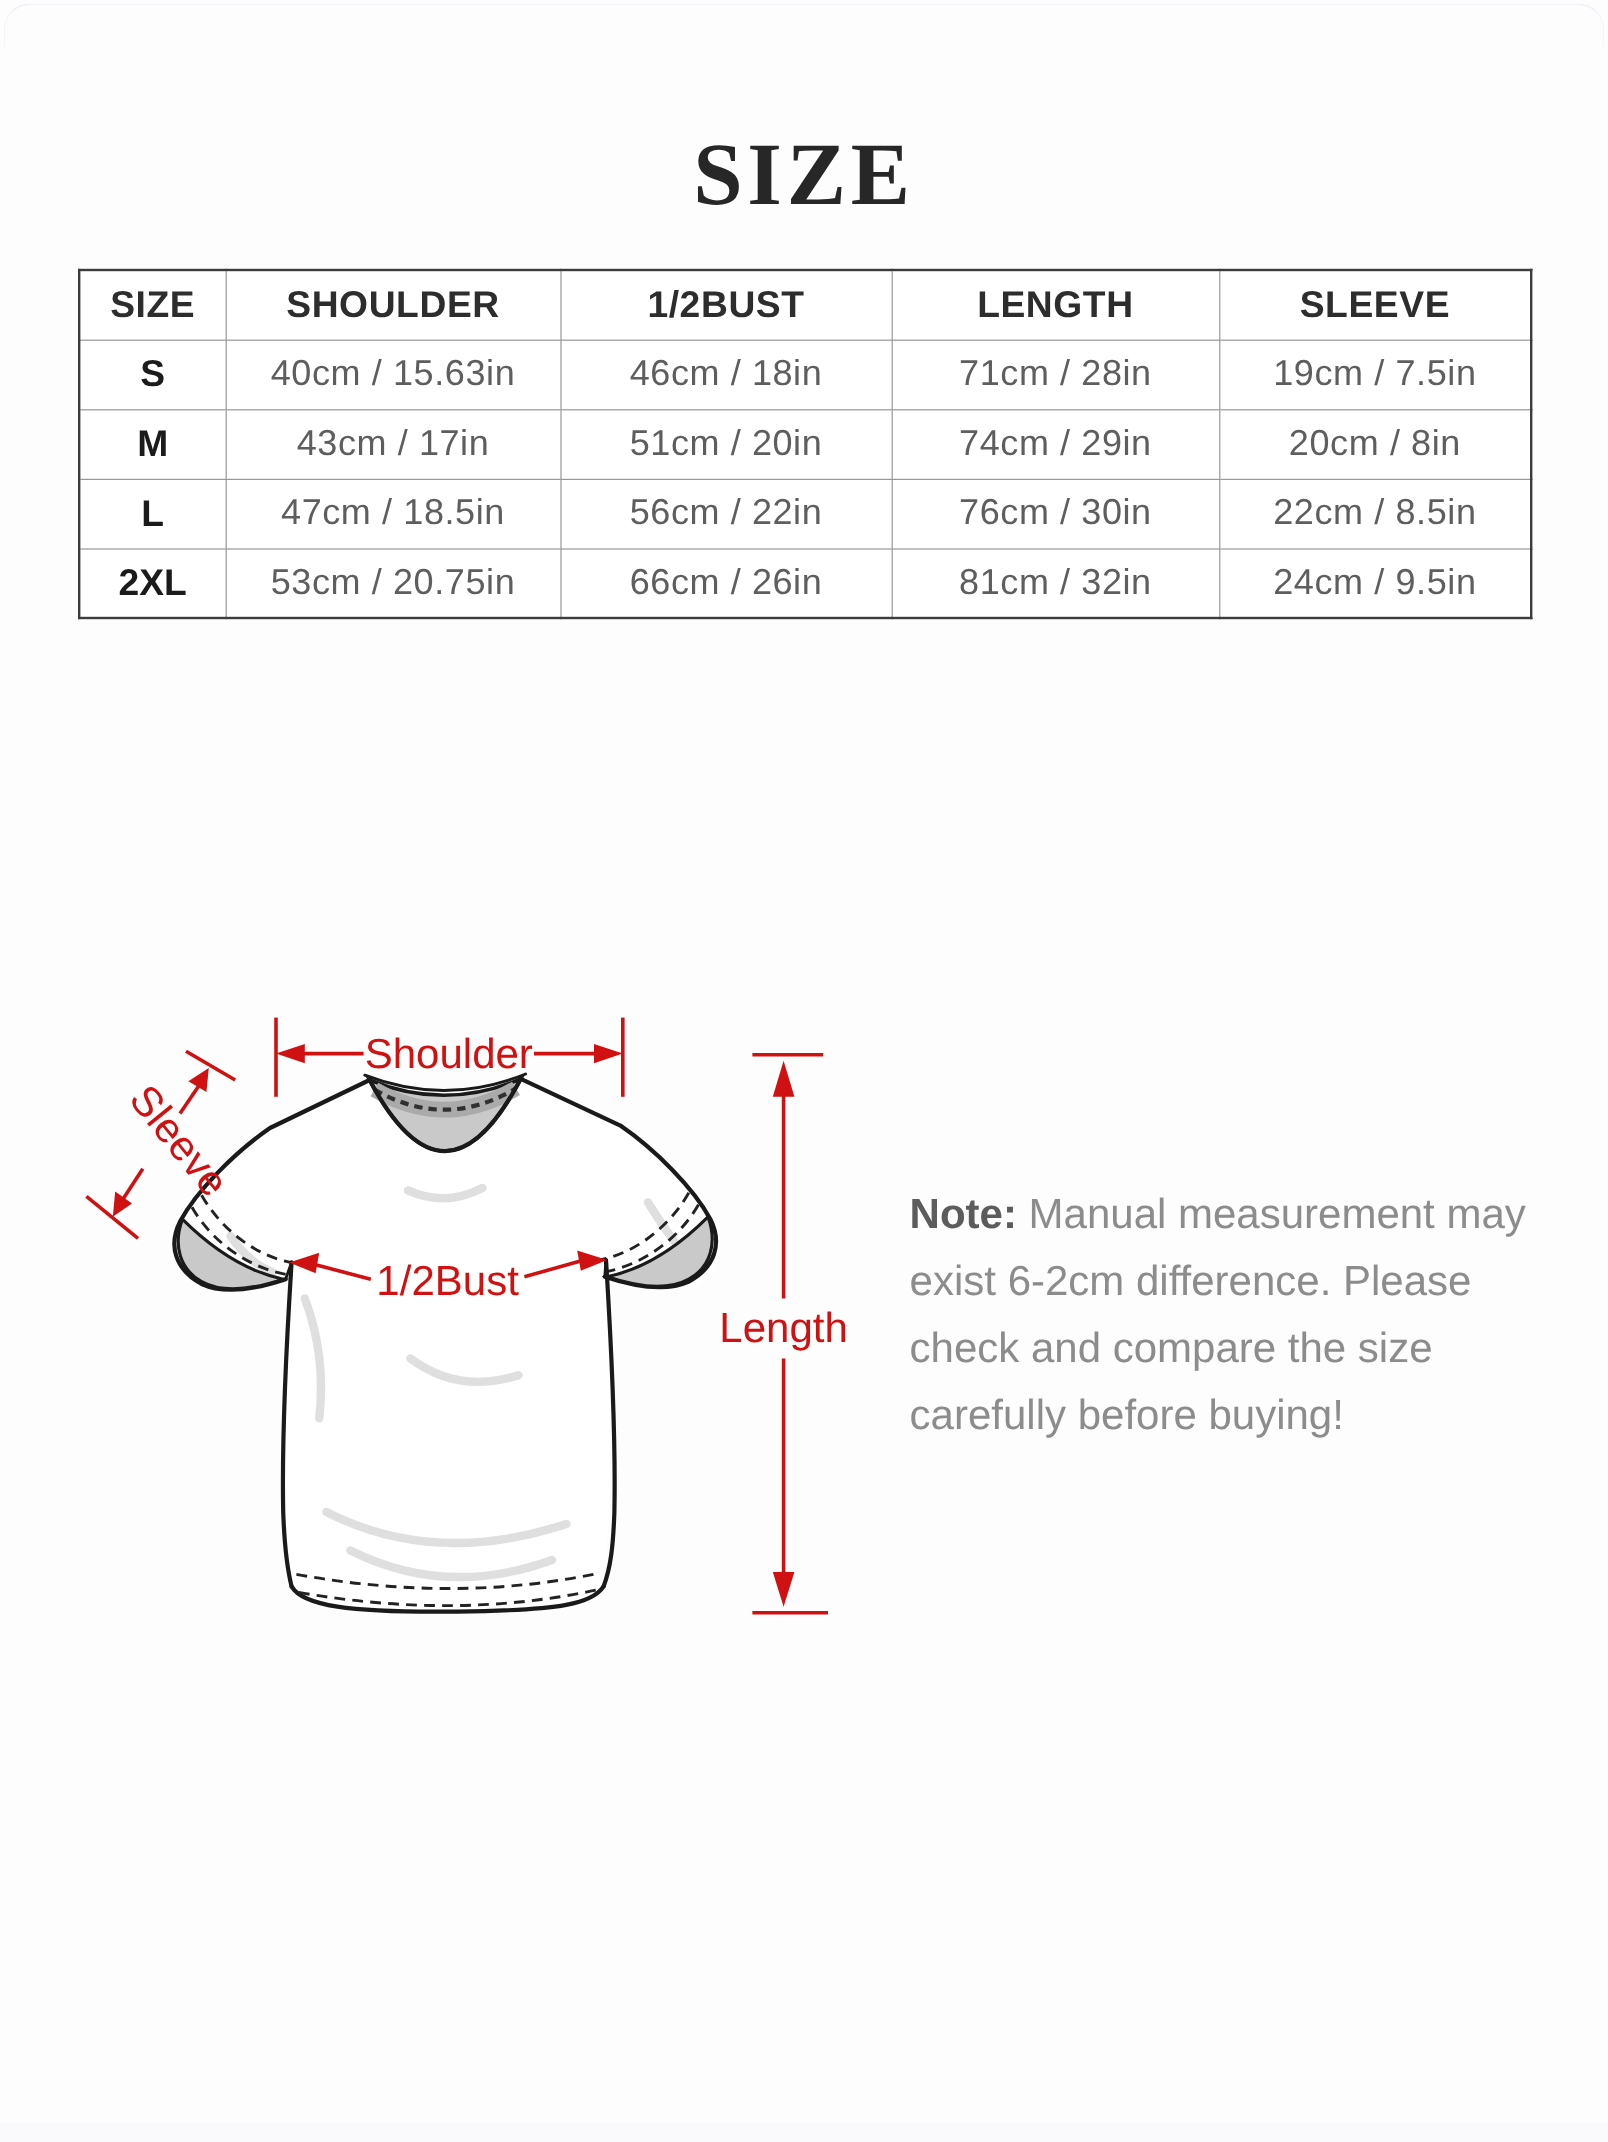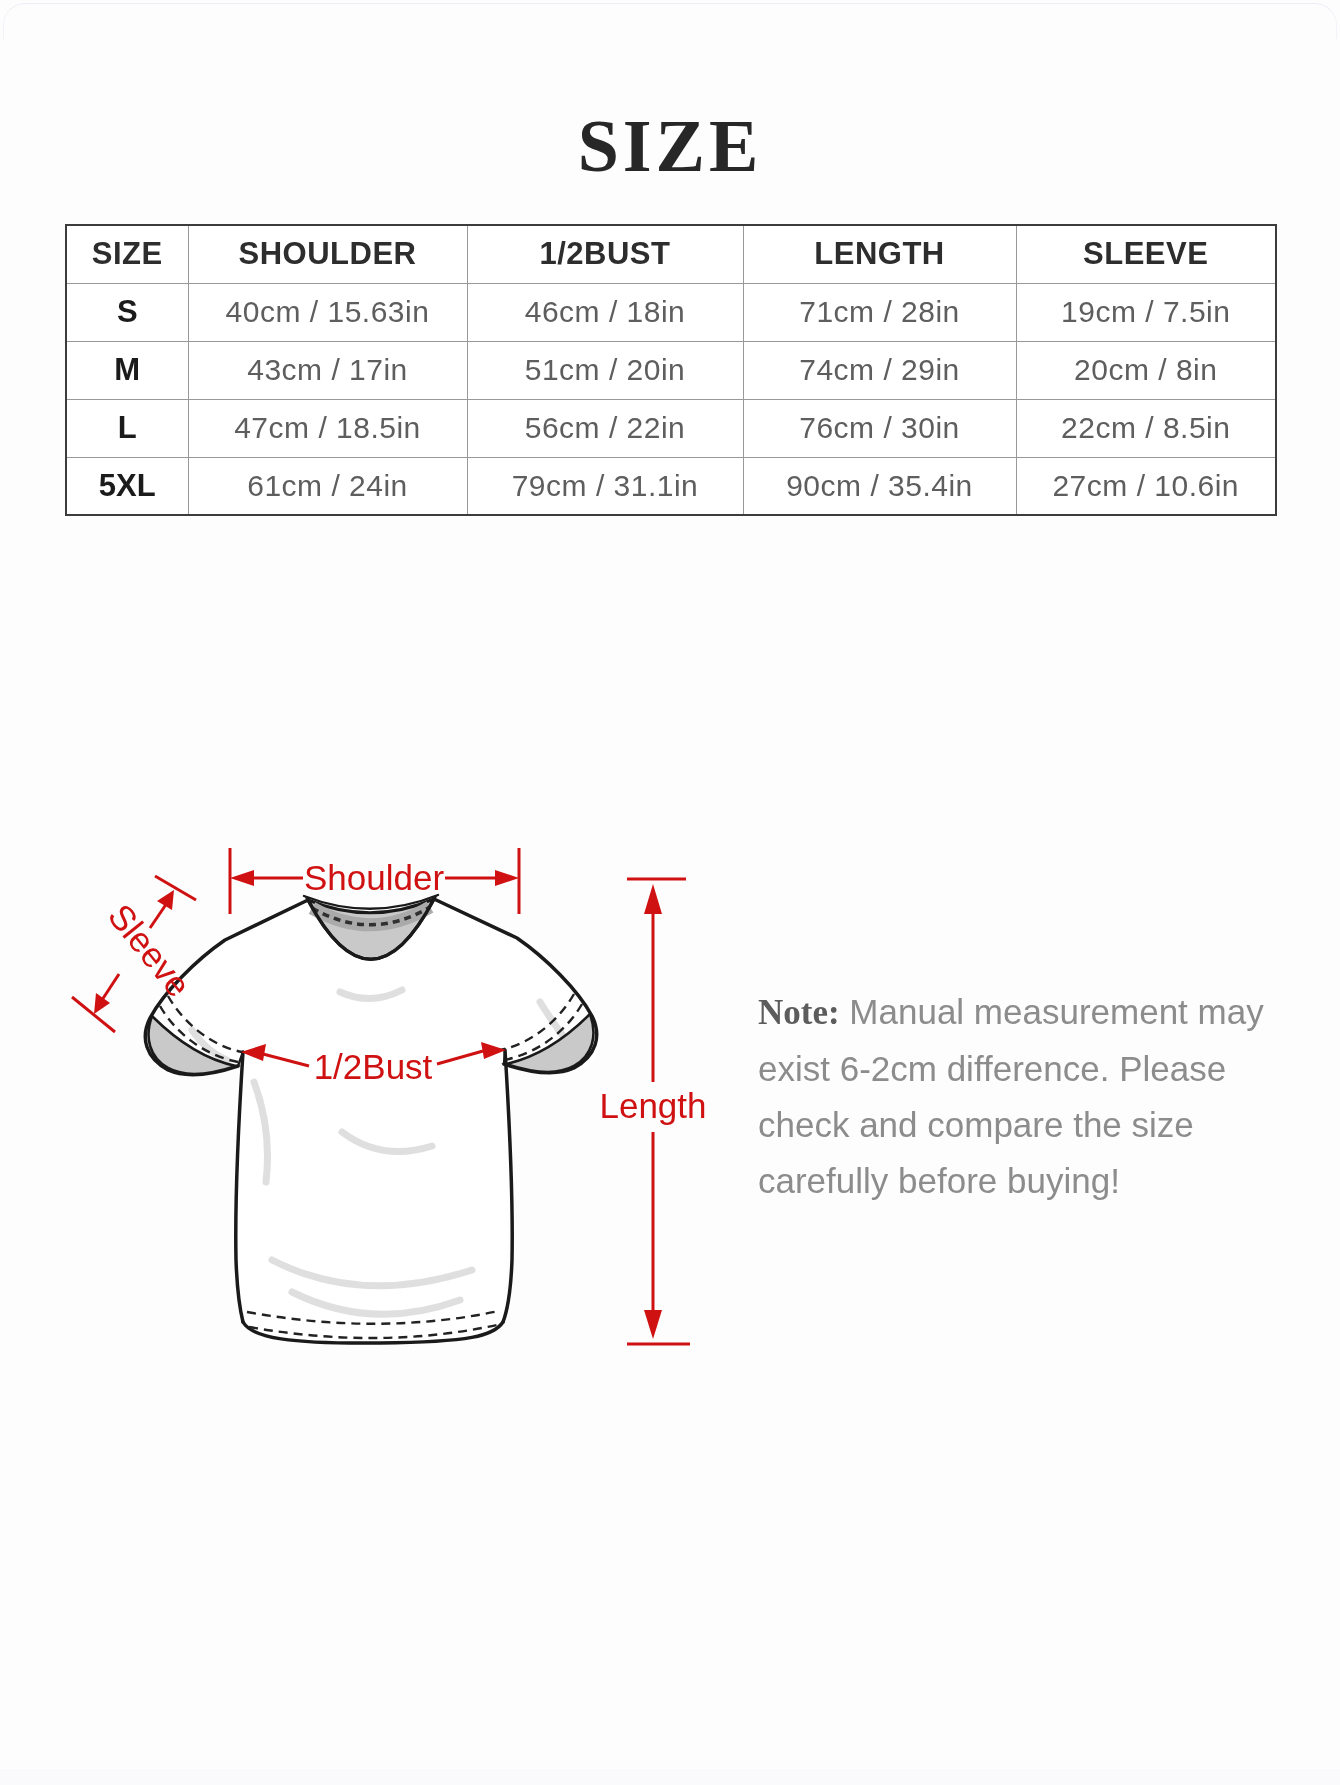--- a/index.html
+++ b/index.html
@@ -46,21 +46,21 @@
   .shirt-thin   { fill:none; stroke:#1a1a1a; stroke-width:2.4; stroke-linecap:round; }
   .stitch  { fill:none; stroke:#222; stroke-width:2.4; stroke-dasharray:9 6; stroke-linecap:butt; }
   .wrinkle { fill:none; stroke:#dbdbdb; stroke-width:7; stroke-linecap:round; opacity:0.9; }
   .ann-line { stroke:var(--ann); stroke-width:3; fill:none; }
   .ann-fill { fill:var(--ann); stroke:none; }
   .ann-text { fill:var(--ann); font-family:"Liberation Sans", sans-serif; font-size:35px; }
   .note {
     position:absolute; left:758px; top:984px; width:514px;
     font-size:35px; line-height:56px; color:#8c8c8c;
   }
-  .note b { color:#5c5c5c;font-family:Liberation Serif, serif; }
+  .note b { color:#5c5c5c; }
 </style>
 </head>
 <body>
 
 <div class="card-edge"></div>
 
 <div class="page-title">SIZE</div>
 
 <table class="size-table">
   <colgroup>
@@ -95,25 +95,25 @@
       <td class="val-cell">20cm / 8in</td>
     </tr>
     <tr>
       <td class="size-cell">L</td>
       <td class="val-cell">47cm / 18.5in</td>
       <td class="val-cell">56cm / 22in</td>
       <td class="val-cell">76cm / 30in</td>
       <td class="val-cell">22cm / 8.5in</td>
     </tr>
     <tr>
-      <td class="size-cell">5XL</td>
-      <td class="val-cell">61cm / 24in</td>
-      <td class="val-cell">79cm / 31.1in</td>
-      <td class="val-cell">90cm / 35.4in</td>
-      <td class="val-cell">27cm / 10.6in</td>
+      <td class="size-cell">2XL</td>
+      <td class="val-cell">53cm / 20.75in</td>
+      <td class="val-cell">66cm / 26in</td>
+      <td class="val-cell">81cm / 32in</td>
+      <td class="val-cell">24cm / 9.5in</td>
     </tr>
   </tbody>
 </table>
 
 <svg class="diagram" width="700" height="540" viewBox="0 0 700 540">
 
   <g>
     <path fill="#ffffff" d="M268,70 L185,110 C150,132 112,168 108,192 C102,216 108,232 130,242 L200,238 L203,222
          C198,320 194,420 203,492 C218,512 270,516 340,514 C410,512 452,508 463,492
          C470,420 470,320 465,220 L468,236 L538,242 C560,232 566,212 556,188

